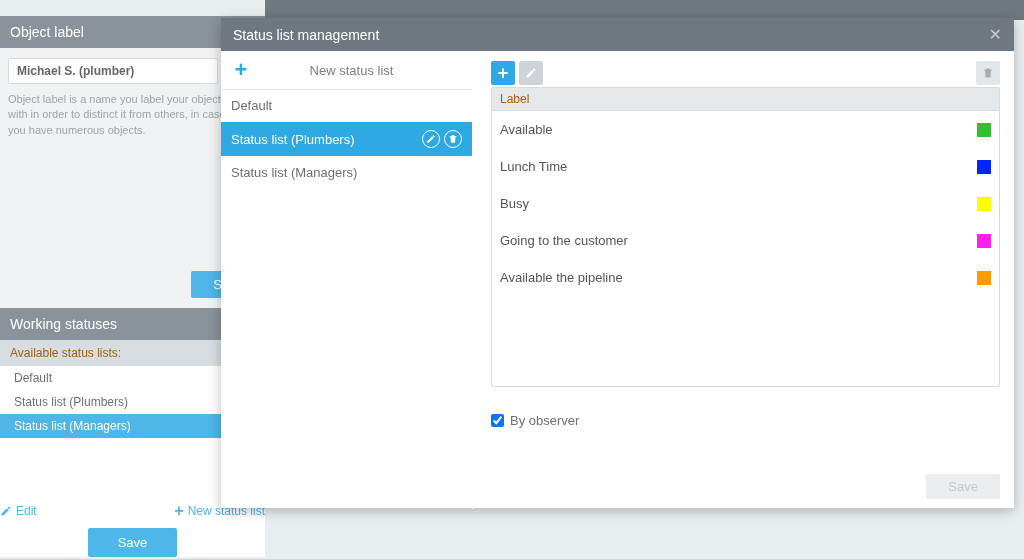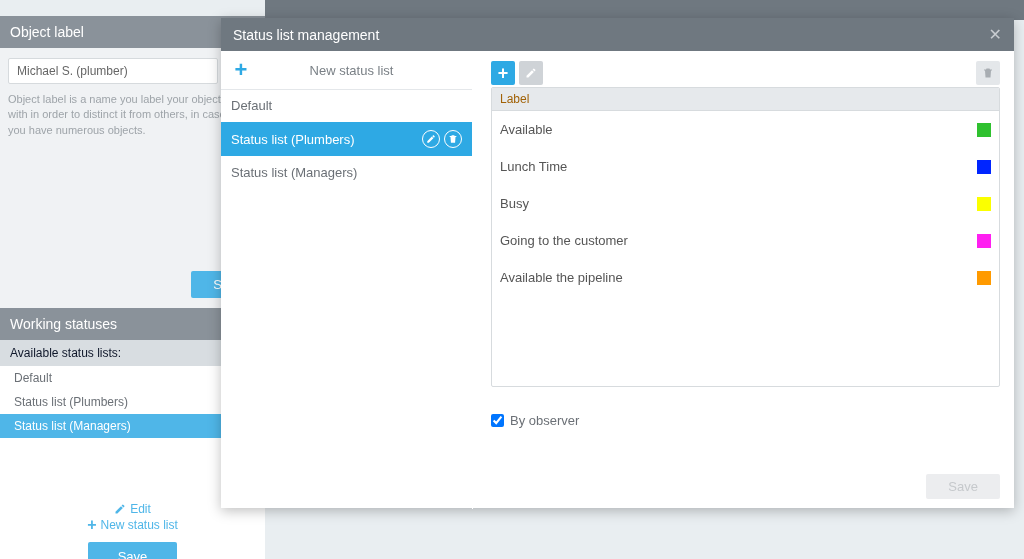--- a/index.html
+++ b/index.html
@@ -4,31 +4,31 @@
 <style>
   * { box-sizing: border-box; margin: 0; padding: 0; font-family: Arial, Helvetica, sans-serif; }
   body { background: #e9eef1; width: 1024px; height: 559px; overflow: hidden; position: relative; color: #555; }
 
   
   .bg-panel { position: absolute; top: 16px; left: 0; width: 265px; }
   .bg-gray-strip { position: absolute; top: 0; left: 265px; right: 0; height: 20px; background: #6f7880; }
   .bg-bar { background: #8a929a; color: #fff; font-size: 14px; padding: 8px 10px; }
 
   .bg-body { background: #f0f2f4; padding: 10px 8px 0px 8px; height: 260px; position: relative; }
-  .input-like { background: #fff; border: 1px solid #d6dadd; border-radius: 2px; padding: 5px 8px; font-size: 12px; color: #666; width: 210px; }
+  .input-like { background: #fff; border: 1px solid #d6dadd; border-radius: 2px; padding: 5px 8px; font-size: 12px; color: #666; width: 210px; font-weight: bold; }
   .help { font-size: 11px; color: #9ea4a9; line-height: 1.4; margin-top: 8px; width: 220px; }
 
   .save-ghost { position: absolute; right: 0; bottom: 10px; background: #4fb6e8; color: #fff; border: none; padding: 6px 22px; font-size: 13px; border-radius: 2px; cursor: pointer; }
 
   .working-block { background: #fff; }
-  .working-sub { background: #d8dde1; color: #0f172a; font-size: 12px; padding: 6px 10px; }
+  .working-sub { background: #d8dde1; color: #a16207; font-size: 12px; padding: 6px 10px; }
   .ws-list { min-height: 130px; }
   .ws-item { padding: 5px 14px; font-size: 12px; color: #6b7076; cursor: pointer; }
   .ws-item.active { background: #4fb6e8; color: #fff; }
-  .ws-foot { display: flex; justify-content: space-between; align-items: center; padding: 6px 0 4px 0; flex-direction: column; }
+  .ws-foot { display: flex; justify-content: space-between; align-items: center; padding: 6px 0 4px 0; }
   .link-btn { color: #4fb6e8; font-size: 12px; display: flex; align-items: center; gap: 4px; cursor: pointer; }
   .save-big { margin: 4px auto 0 auto; display: block; background: #4fb6e8; color: #fff; border: none; padding: 7px 30px; font-size: 13px; border-radius: 2px; cursor: pointer; }
 
   
   .modal { position: absolute; top: 18px; left: 221px; right: 10px; height: 490px; background: #fff; box-shadow: 0 3px 12px rgba(0,0,0,0.25); }
   .modal-head { background: #6f7880; color: #fff; font-size: 14px; padding: 7px 12px; display: flex; justify-content: space-between; align-items: center; }
   .close-x { color: #c8ccd0; font-size: 16px; cursor: pointer; }
 
   .modal-body { display: flex; height: 458px; }
   .left-col { width: 252px; border-right: 1px solid #fff; display: flex; flex-direction: column; }

